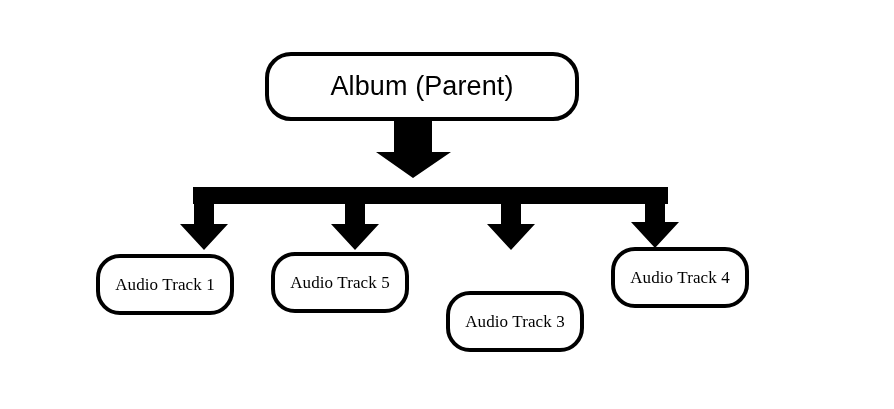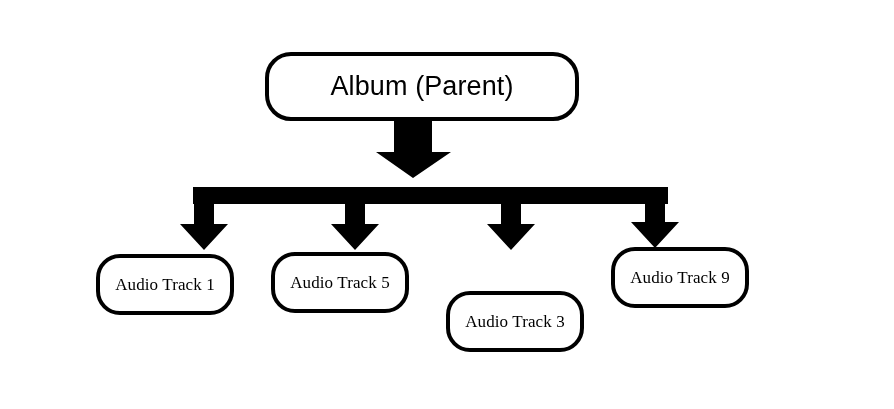--- a/index.html
+++ b/index.html
@@ -140,16 +140,16 @@
 
   <div class="node-box child-box" id="child-node-1">
     <span class="node-label">Audio Track 5</span>
   </div>
 
   <div class="node-box child-box" id="child-node-2">
     <span class="node-label">Audio Track 3</span>
   </div>
 
   <div class="node-box child-box" id="child-node-3">
-    <span class="node-label">Audio Track 9</span>
+    <span class="node-label">Audio Track 4</span>
   </div>
 
 </div>
 
 </body></html>

